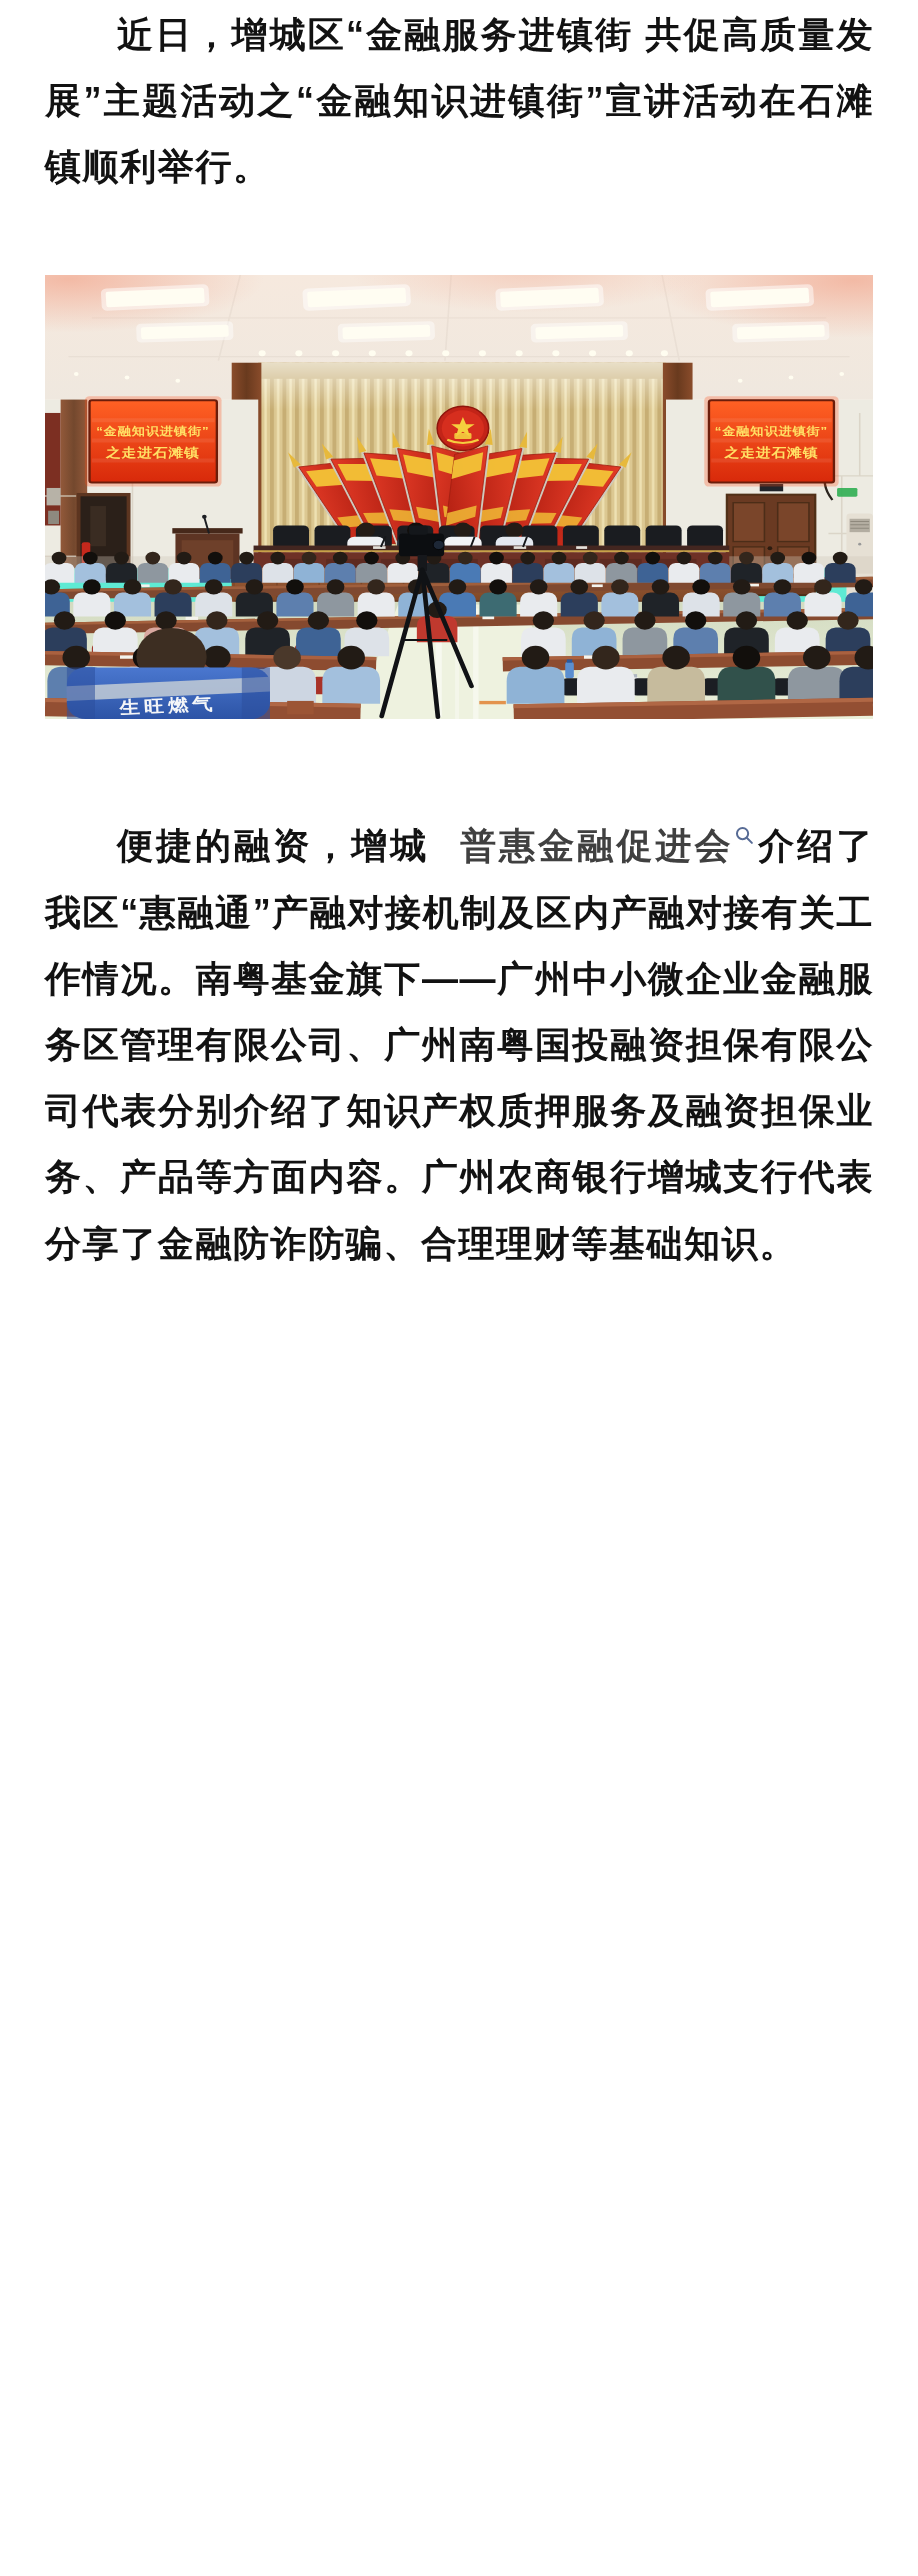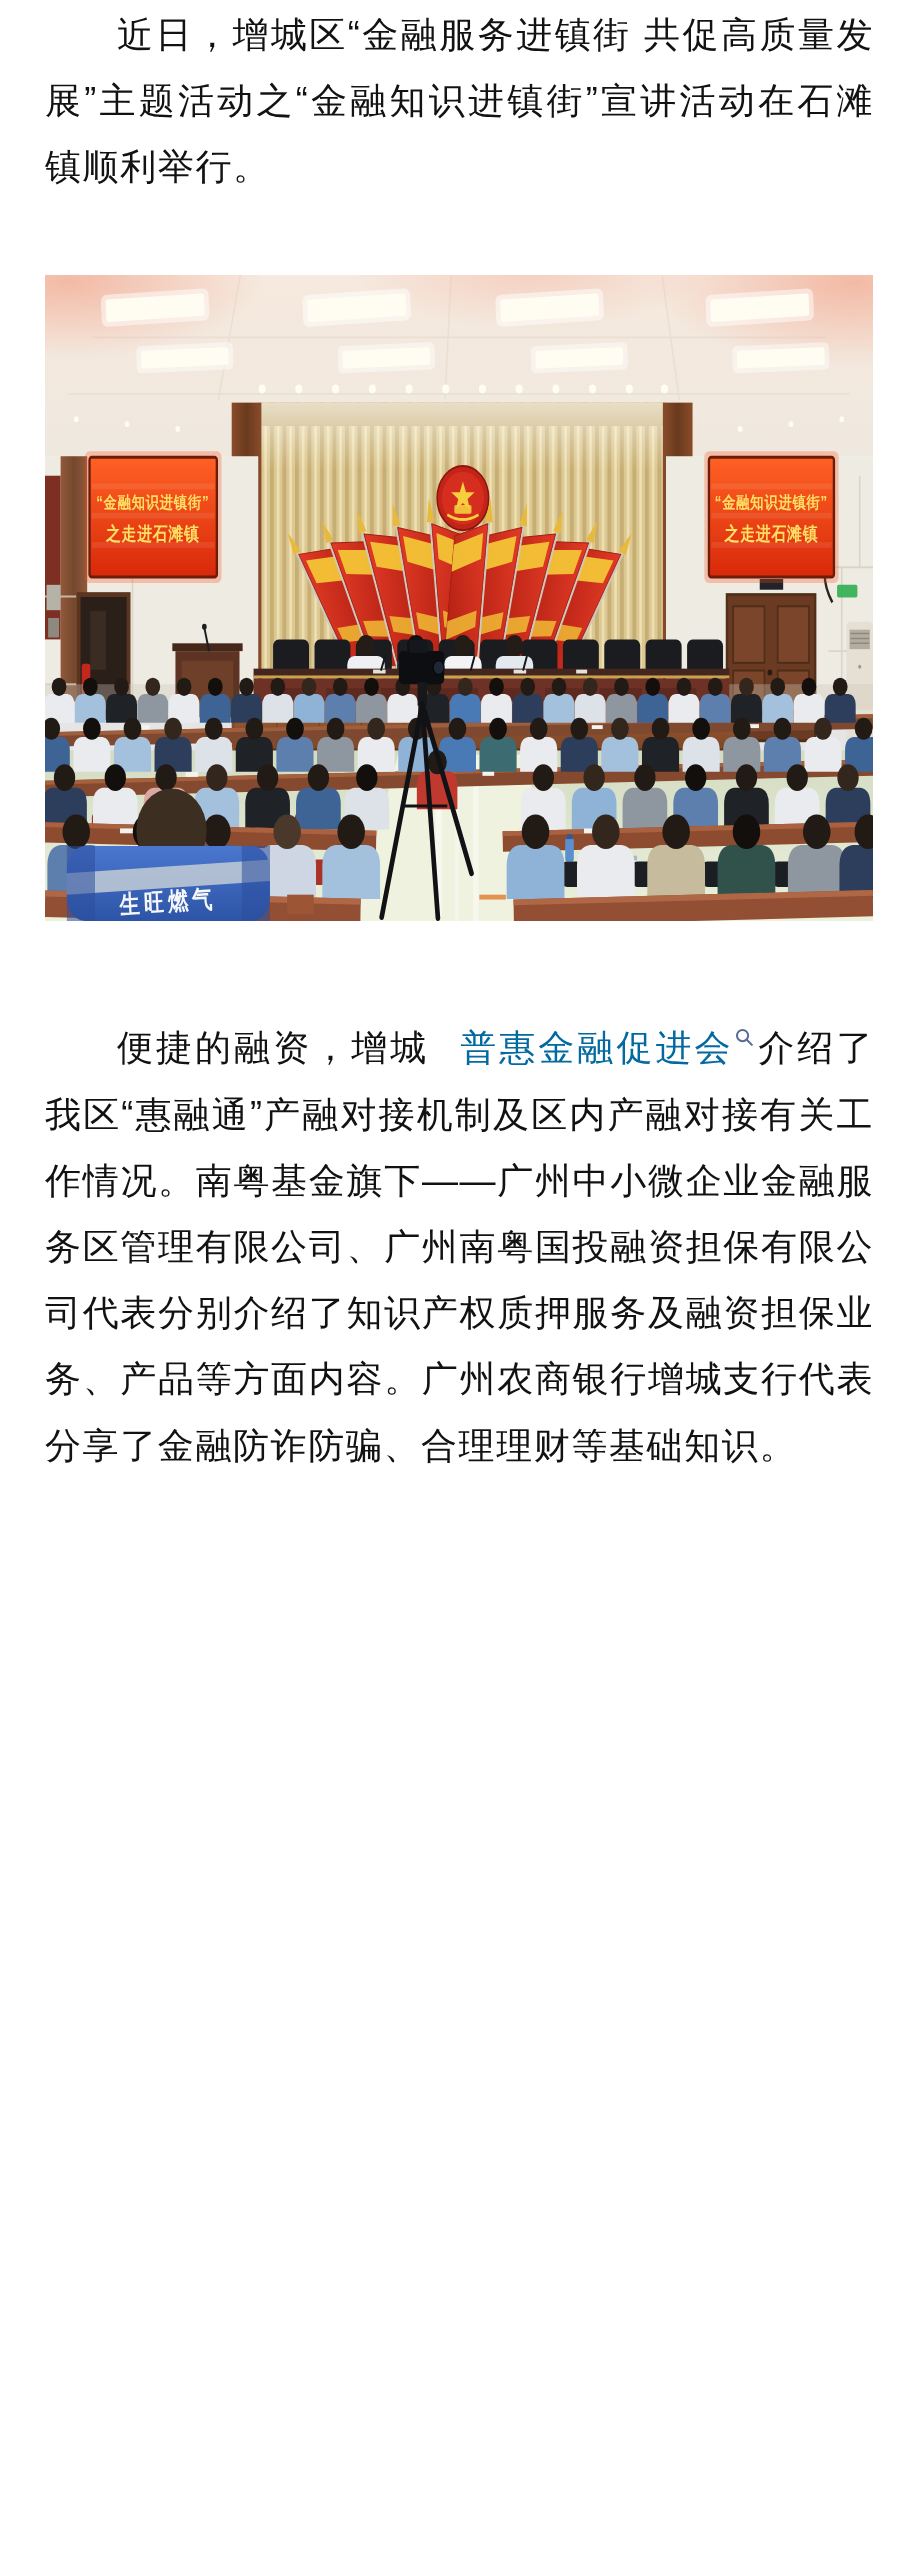--- a/index.html
+++ b/index.html
@@ -2,25 +2,26 @@
 <html style="font-size:12.5px"><head>
 <meta charset="utf-8">
 <style>
   html,body{margin:0;padding:0;background:#ffffff;}
   body{width:919px;font-family:"Liberation Sans","DejaVu Sans",sans-serif;}
   .page{box-sizing:border-box;width:919px;min-height:2576px;padding:1.6px 45px 70px;background:#fff;}
   p.para{
     font-size:36px;line-height:1.84;letter-spacing:1.6px;color:#121212;
     text-align:justify;text-indent:2em;margin:0 0 45px;
     font-family:"Liberation Sans","DejaVu Sans",sans-serif;
+    font-weight:bold;
   }
   figure.photo-block{margin:75px 0 94px;padding:0;}
-  .photo-frame{width:828px;height:646px;overflow:hidden;background:#e5e5e5;text-align:center;}
+  .photo-frame{width:828px;height:444px;overflow:hidden;background:#5eead4;text-align:center;}
   .photo-frame svg{display:block;width:100%;height:100%;}
-  a.assoc-link{color:#0369a1;text-decoration:none;cursor:pointer;margin-left:31px;}
+  a.assoc-link{color:#404040;text-decoration:none;cursor:pointer;margin-left:31px;}
   .mag-icon{position:relative;top:-12.5px;width:21px;height:21px;margin:0 1.6px 0 0.8px;display:inline-block;}
   .ledtxt{font-weight:700;fill:#ffe065;letter-spacing:1px;font-family:"Liberation Sans","DejaVu Sans",sans-serif;}
   .jackettxt{font-weight:700;fill:#f4f6f8;letter-spacing:5px;font-family:"Liberation Sans","DejaVu Sans",sans-serif;}
 </style>
 </head>
 <body>
 
 <div class="page">
 
   <p class="para"><span>近日，增城区“金融服务进镇街 共促高质量发展”主题活动之“金融知识进镇街”宣讲活动在石滩镇顺利举行。</span></p>

